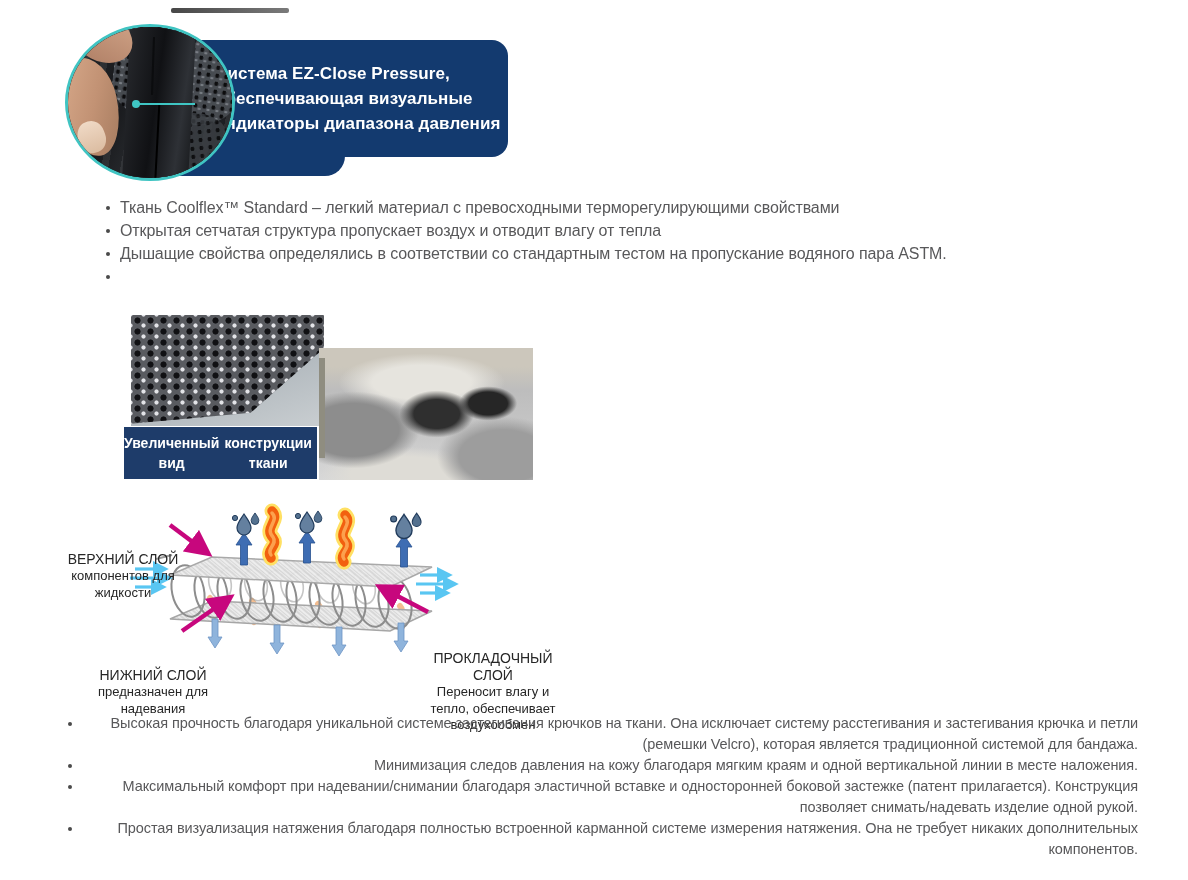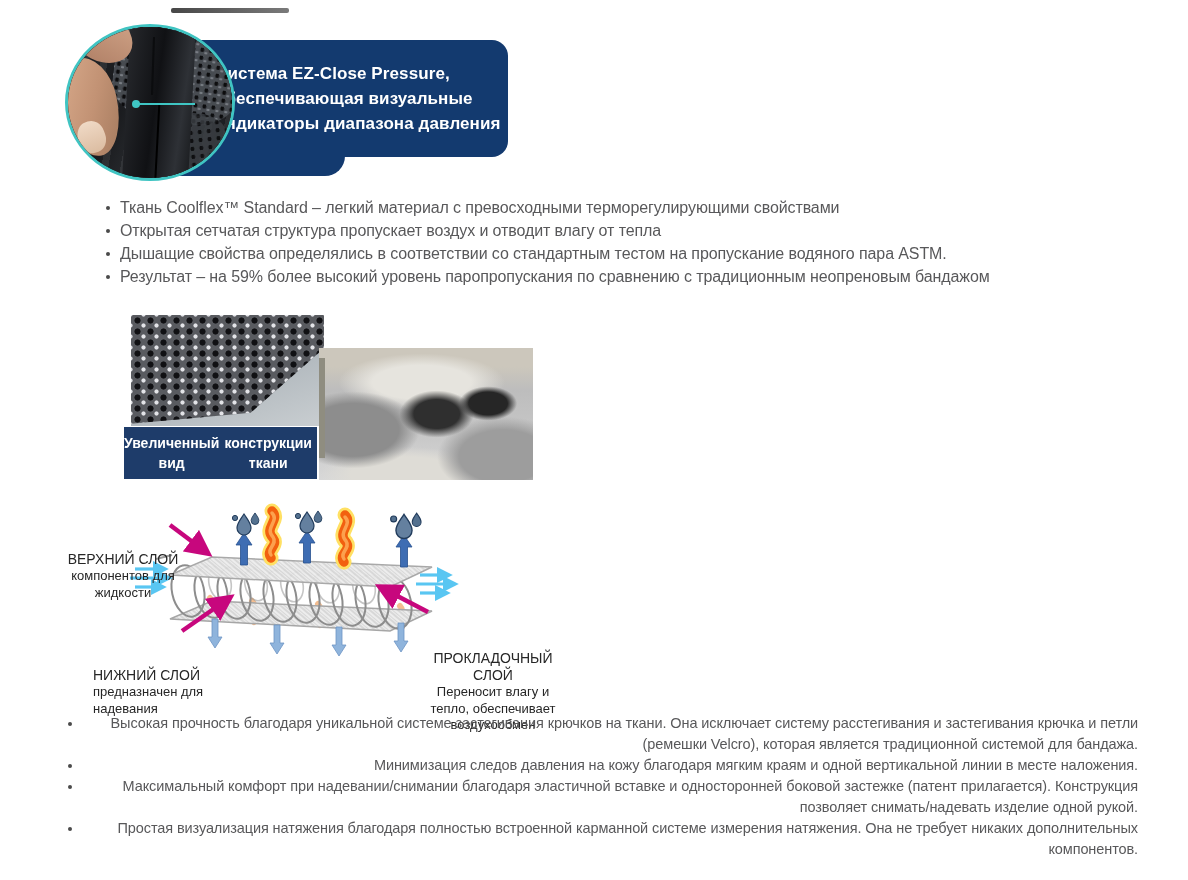--- a/index.html
+++ b/index.html
@@ -95,21 +95,21 @@
     height:100px; background:#8f8d80; }
   .fabric-caption { position:absolute; left:124px; top:427px; width:193px; height:52px;
     background:#1e3c6a; color:#ffffff; font-size:14px; font-weight:700;
     display:flex; flex-direction:row; align-items:center; justify-content:center;
     line-height:20px; text-align:center; }
 
   
   .dlabel { position:absolute; color:#262626; font-size:13px; line-height:16.5px;margin-top:48px; }
   .dlabel .dtitle { font-size:14px; line-height:17px; }
   .dlabel-top { left:62px; top:503px; width:122px; text-align:center; }
-  .dlabel-bl { left:93px; top:619px; width:120px; text-align:left; }
+  .dlabel-bl { left:93px; top:619px; width:120px; text-align:center; }
   .dlabel-r { left:423px; top:602px; width:140px; text-align:center; }
 
   .diagram-svg { position:absolute; left:60px; top:495px; }
 </style>
 </head>
 <body>
 
 <div class="page">
 
   <div class="top-edge"></div>
@@ -135,21 +135,21 @@
       <div class="c-nail"></div>
     </div>
     <div class="c-dot"></div>
     <div class="c-line"></div>
   </div>
 
   <ul class="bullets bullets-top">
     <li><span class="dot"></span><span>Ткань Coolflex™ Standard – легкий материал с превосходными терморегулирующими свойствами</span></li>
     <li><span class="dot"></span><span>Открытая сетчатая структура пропускает воздух и отводит влагу от тепла</span></li>
     <li><span class="dot"></span><span>Дышащие свойства определялись в соответствии со стандартным тестом на пропускание водяного пара ASTM.</span></li>
-    <li><span class="dot"></span><span>Результат – на 59% более высокий уровень паропропускания по сравнению с традиционным неопреновым бандажом</span></li>
+    <li><span class="dot"></span></li>
   </ul>
 
   <div class="fabric-photo">
     <div class="fabric-knit"></div>
   </div>
   <div class="sem-photo"></div>
   <div class="fabric-caption">
     <div>Увеличенный вид</div>
     <div>конструкции ткани</div>
   </div>

